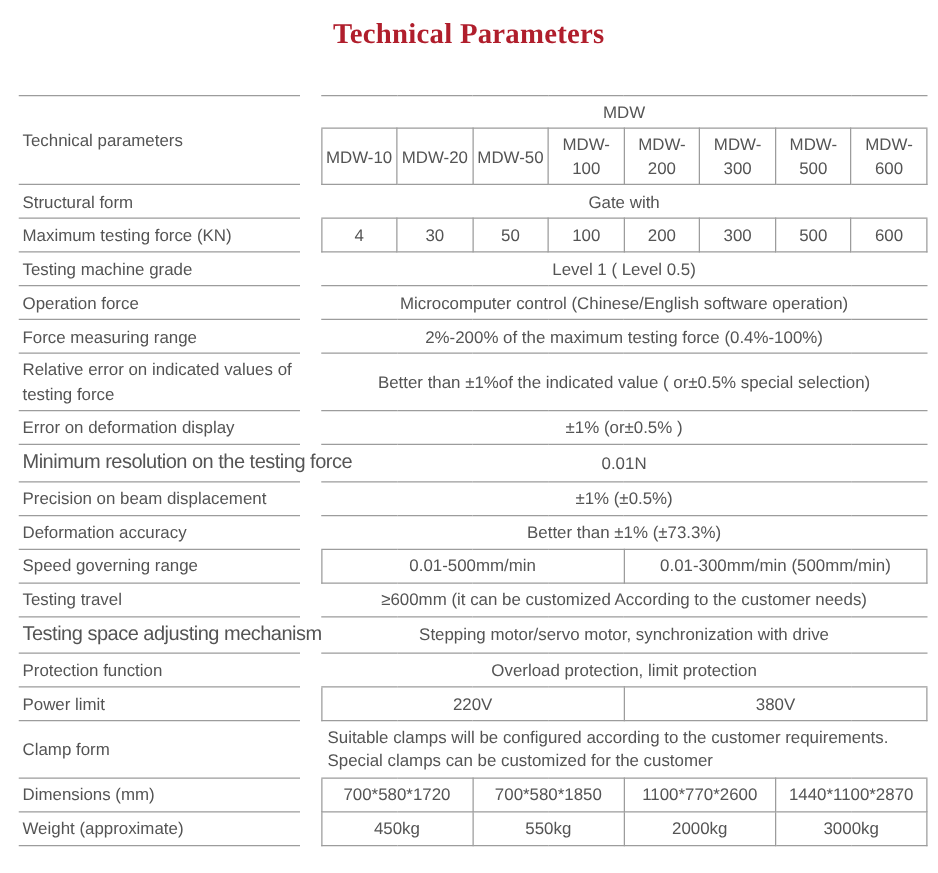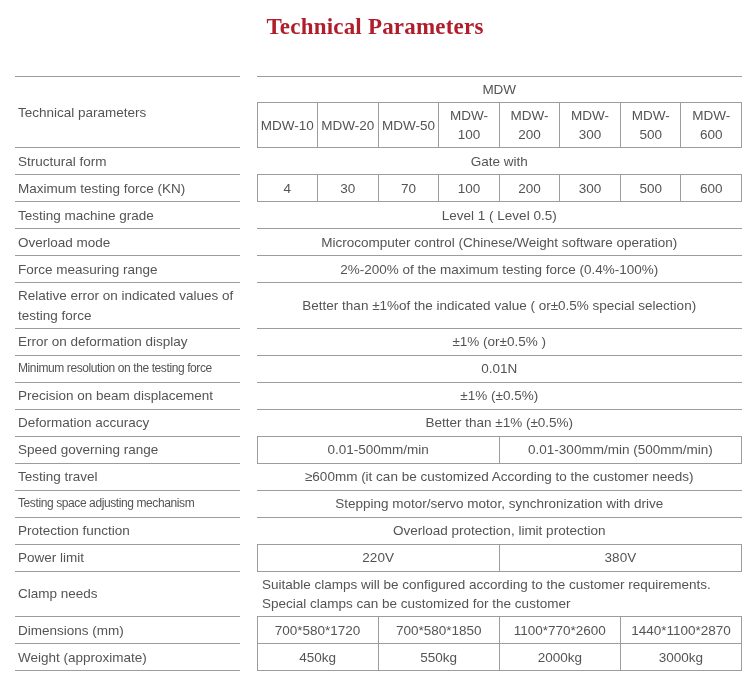--- a/index.html
+++ b/index.html
@@ -33,21 +33,21 @@
   col.c-gap   { width: 17px; }
   th.lbl {
     font-weight: normal;
     text-align: left;
     padding: 3px 2px 3px 3px;
     height: 27px;
     line-height: 1.42;
     border-top: 1px solid #9c9c9c;
     border-bottom: 1px solid #9c9c9c;
   }
-  th.lbl.compact { font-size: 12px; letter-spacing: -0.4px; white-space: nowrap; margin-left: 23px; }
+  th.lbl.compact { font-size: 16px; letter-spacing: -0.4px; white-space: nowrap; margin-left: 23px; }
   td.gap { border: none; }
   td.v {
     text-align: center;
     height: 16px;
     padding: 3px 2px;
     line-height: 1.42;
     border-top: 1px solid #9c9c9c;
     border-bottom: 1px solid #9c9c9c;
   }
   td.v.split {
@@ -99,38 +99,38 @@
       <th class="lbl">Structural form</th>
       <td class="gap"></td>
       <td class="v" colspan="8">Gate with</td>
     </tr>
 
     <tr>
       <th class="lbl">Maximum testing force (KN)</th>
       <td class="gap"></td>
       <td class="v split">4</td>
       <td class="v split">30</td>
-      <td class="v split">70</td>
+      <td class="v split">50</td>
       <td class="v split">100</td>
       <td class="v split">200</td>
       <td class="v split">300</td>
       <td class="v split">500</td>
       <td class="v split">600</td>
     </tr>
 
     <tr>
       <th class="lbl">Testing machine grade</th>
       <td class="gap"></td>
       <td class="v" colspan="8">Level 1 ( Level 0.5)</td>
     </tr>
 
     <tr>
-      <th class="lbl">Overload mode</th>
-      <td class="gap"></td>
-      <td class="v" colspan="8">Microcomputer control (Chinese/Weight software operation)</td>
+      <th class="lbl">Operation force</th>
+      <td class="gap"></td>
+      <td class="v" colspan="8">Microcomputer control (Chinese/English software operation)</td>
     </tr>
 
     <tr>
       <th class="lbl">Force measuring range</th>
       <td class="gap"></td>
       <td class="v" colspan="8">2%-200% of the maximum testing force (0.4%-100%)</td>
     </tr>
 
     <tr>
       <th class="lbl">Relative error on indicated values of testing force</th>
@@ -152,21 +152,21 @@
 
     <tr>
       <th class="lbl">Precision on beam displacement</th>
       <td class="gap"></td>
       <td class="v" colspan="8">±1%  (±0.5%)</td>
     </tr>
 
     <tr>
       <th class="lbl">Deformation accuracy</th>
       <td class="gap"></td>
-      <td class="v" colspan="8">Better than ±1% (±0.5%)</td>
+      <td class="v" colspan="8">Better than ±1% (±73.3%)</td>
     </tr>
 
     <tr>
       <th class="lbl">Speed governing range</th>
       <td class="gap"></td>
       <td class="v split" colspan="4">0.01-500mm/min</td>
       <td class="v split" colspan="4">0.01-300mm/min  (500mm/min)</td>
     </tr>
 
     <tr>
@@ -188,21 +188,21 @@
     </tr>
 
     <tr>
       <th class="lbl">Power limit</th>
       <td class="gap"></td>
       <td class="v split" colspan="4">220V</td>
       <td class="v split" colspan="4">380V</td>
     </tr>
 
     <tr>
-      <th class="lbl">Clamp needs</th>
+      <th class="lbl">Clamp form</th>
       <td class="gap"></td>
       <td class="v left-text" colspan="8">Suitable clamps will be configured according to the customer requirements. Special clamps can be customized for the customer</td>
     </tr>
 
     <tr>
       <th class="lbl">Dimensions (mm)</th>
       <td class="gap"></td>
       <td class="v split" colspan="2">700*580*1720</td>
       <td class="v split" colspan="2">700*580*1850</td>
       <td class="v split" colspan="2">1100*770*2600</td>

